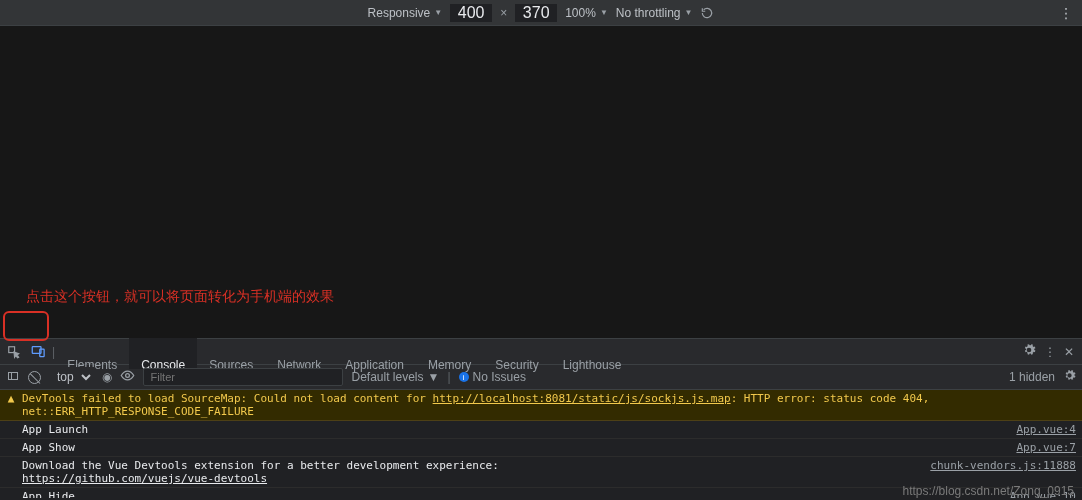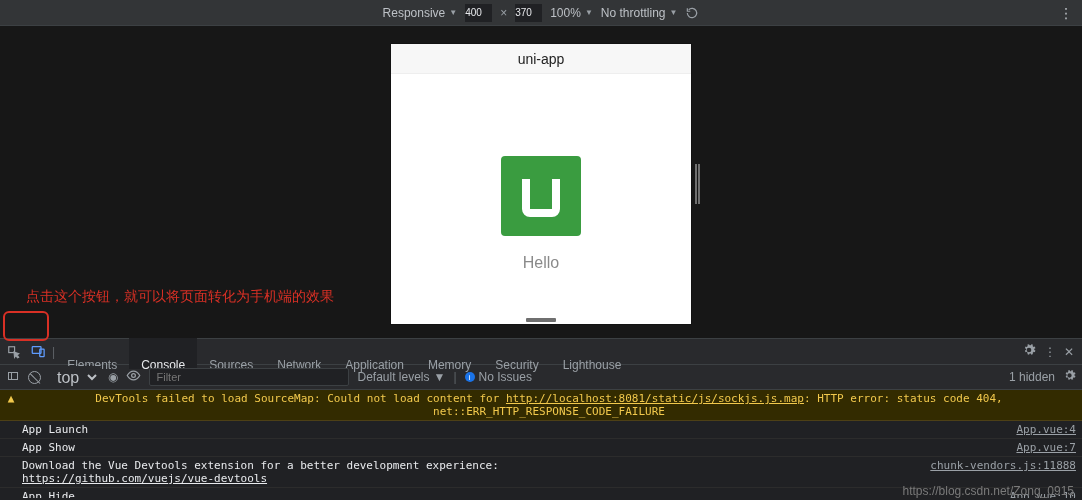--- a/index.html
+++ b/index.html
@@ -21,22 +21,22 @@
   display: flex;
   align-items: center;
   justify-content: center;
   gap: 8px;
   color: #bdc1c6;
   font-size: 12px;
   border-bottom: 1px solid #3c4043;
 }
 .device-bar .sel { display: flex; align-items: center; gap: 4px; cursor: pointer; text-align: center; }
 .device-bar input.dim {
-  width: 27px; height: 18px; background: #202124; border: none;
-  color: #e8eaed; text-align: left; font-size: 10px;
+  width: 42px; height: 18px; background: #202124; border: none;
+  color: #e8eaed; text-align: center; font-size: 16px;
 }
 .device-bar .times { color: #9aa0a6; }
 .device-bar .tri { font-size: 8px; color: #9aa0a6; }
 .device-bar .rotate-icon {
   width: 14px; height: 14px; display:inline-flex; align-items:center; justify-content:center;
 }
 .device-menu {
   position: absolute; right: 8px; top: 5px; color: #bdc1c6; cursor: pointer;
   font-size: 14px; letter-spacing: 1px;
 }
@@ -130,21 +130,21 @@
 .con-tb .chev { cursor:pointer; width:14px; text-align:center; }
 .con-tb .stop {
   width:13px; height:13px; border:1.3px solid #9aa0a6; border-radius:50%;
   position:relative; cursor:pointer;
 }
 .con-tb .stop::after {
   content:""; position:absolute; width:14px; height:1.3px; background:#9aa0a6;
   transform: rotate(45deg); top:6px; left:-1px;
 }
 .con-tb select.ctx {
-  background:#292a2d; border:none; color:#bdc1c6; font-size:16px;
+  background:#292a2d; border:none; color:#bdc1c6; font-size:12px;
   padding: 2px 4px; cursor:pointer;
 }
 .con-tb .eye { cursor:pointer; }
 .con-tb input.filter {
   background:#202124; border:1px solid #3c4043; color:#e8eaed;
   height:18px; width:200px; padding:8px 6px; font-size:11px; border-radius:2px;
 }
 .con-tb .lvl { cursor:pointer; display:flex; align-items:flex-end; gap:4px; }
 .con-tb .issues {
   display:flex; align-items:center; gap:4px; cursor:pointer;
@@ -165,21 +165,21 @@
   font-family: Menlo, Consolas, monospace;
   font-size:11px;
 }
 .logrow {
   display:flex; align-items:flex-start;
   padding: 2px 6px 2px 4px;
   border-bottom:1px solid #2c2c2c;
   min-height:17px;
 }
 .logrow.warn { background:#332b00; color:#f2c94c; border-bottom-color:#4d4016;}
-.logrow.warn .msg, .logrow.warn .src { color:#f2c94c;text-align:center; }
+.logrow.warn .msg, .logrow.warn .src { color:#f2c94c; }
 .logrow .ico { width:14px; text-align:center; margin-right:4px; flex-shrink:0; }
 .logrow .msg { flex:1; color:#e8eaed; white-space:pre-wrap; }
 .logrow .msg a { color:inherit; text-decoration:underline; }
 .logrow .src { margin-left:auto; color:#9aa0a6; text-decoration:underline; cursor:pointer; white-space:nowrap; padding-left:10px;}
 .logrow.warn .ico { color:#f2c94c; }
 .footer-url {
   position:absolute; right:8px; bottom:2px;
   font-size:12px; color:#7a7a7a;
 }
 .sep { color:#5f6368; }
@@ -206,36 +206,20 @@
   <span class="rotate-icon">
     <svg width="14" height="14" viewBox="0 0 24 24" fill="none" stroke="#9aa0a6" stroke-width="2">
         <path d="M4 12a8 8 0 1 0 2.3-5.6M4 4v5h5"></path>
       </svg>
   </span>
   <span class="device-menu">⋮</span>
 </div>
 
 <div class="viewport-area">
   <div class="annot">点击这个按钮，就可以将页面转化为手机端的效果</div>
-  <div class="frame">
-    <div class="frame-header">uni-app</div>
-    <div class="frame-body">
-      <div class="logo-sq">
-        <svg width="50" height="50" viewBox="0 0 50 50">
-          <path d="M10 8 v30 a4 4 0 0 0 4 4 h22 a4 4 0 0 0 4 -4 v-30" fill="none" stroke="#fff" stroke-width="8" stroke-linecap="butt"></path>
-        </svg>
-      </div>
-      <div class="hello">Hello</div>
-    </div>
-    <div class="resize-right">
-      <div class="bar"></div>
-        <div class="bar"></div>
-    </div>
-    <div class="frame-bottom-handle"></div>
-  </div>
 </div>
 
 <div class="annot-box"></div>
 
 <div class="dt-tabs">
   <span class="ticon">
     <svg width="14" height="14" viewBox="0 0 24 24" fill="none" stroke="#9aa0a6" stroke-width="2">
         <rect x="3" y="3" width="10" height="10"></rect>
         <path d="M12 12 l8 3 -3 2 3 4 -2 1 -3-4 -2 3z" fill="#9aa0a6"></path>
       </svg>

